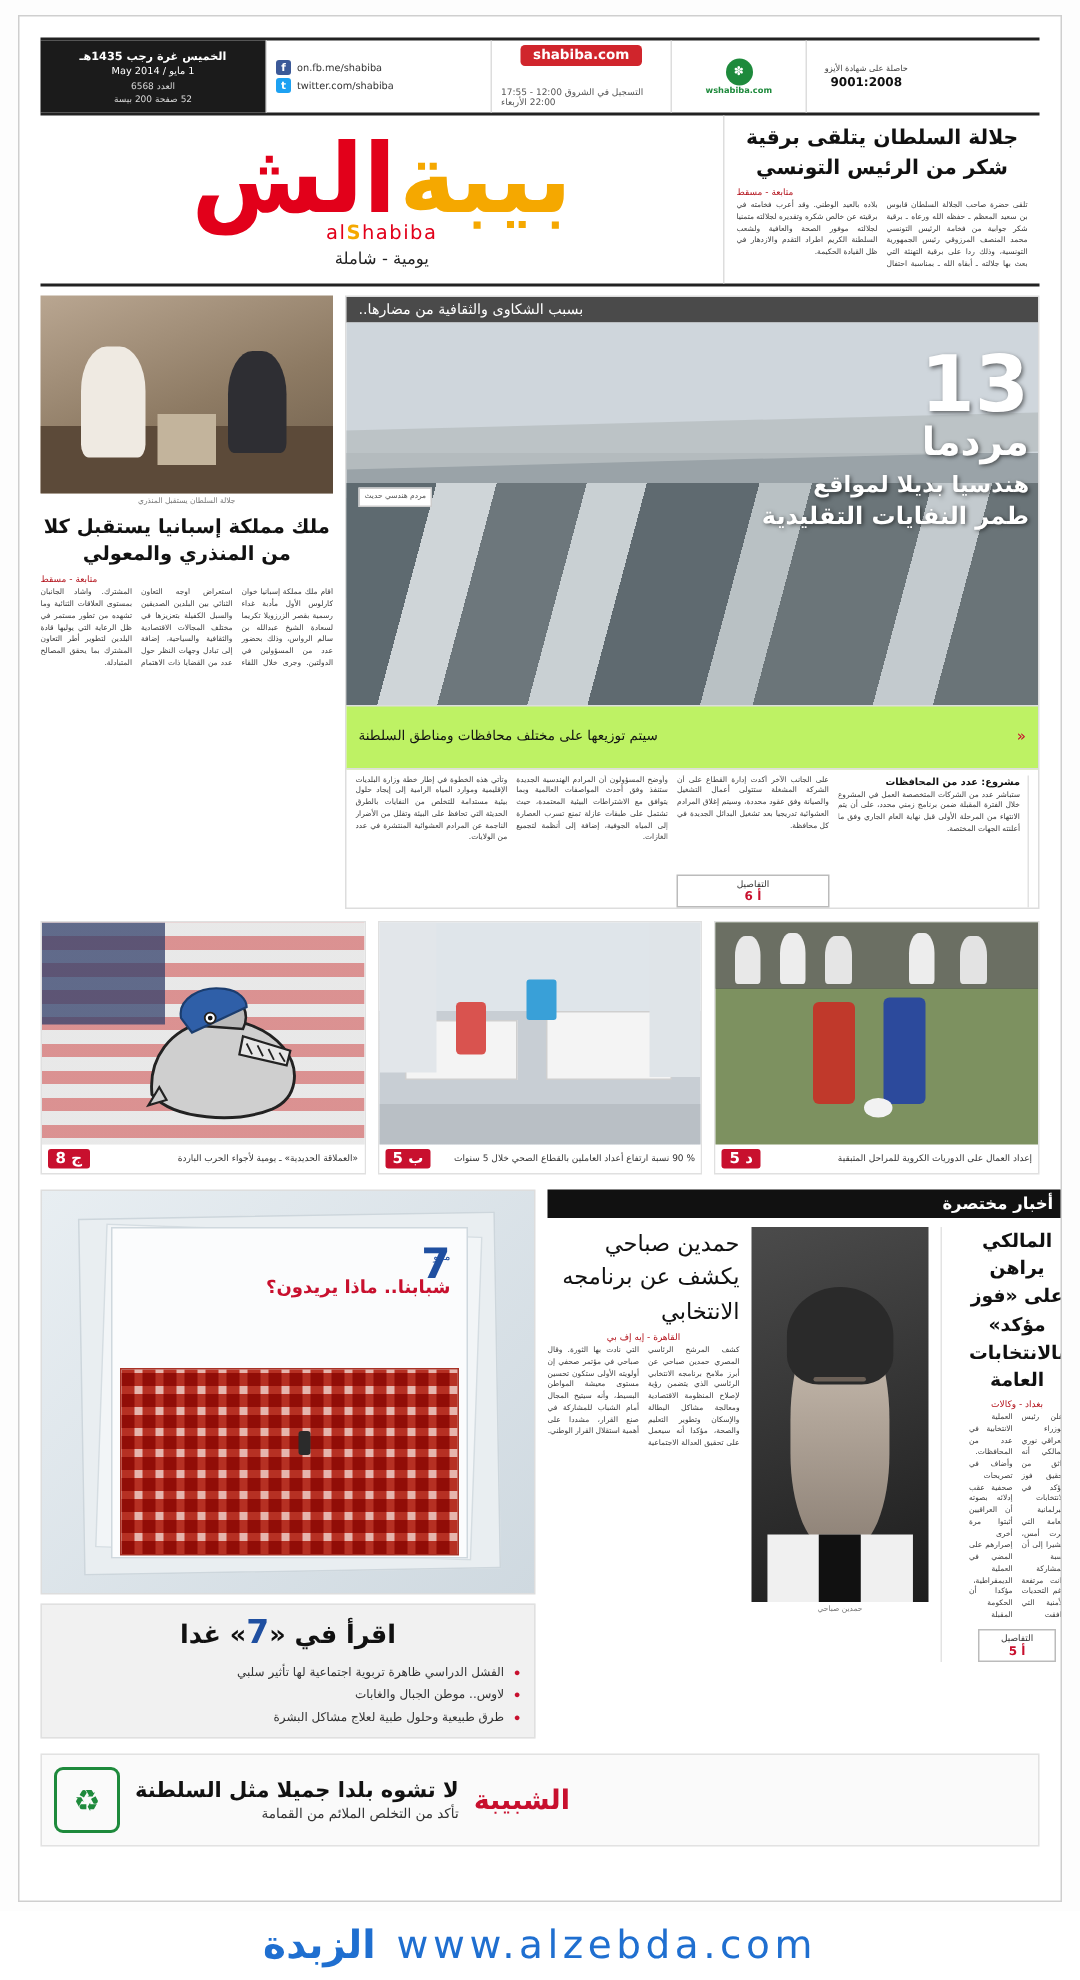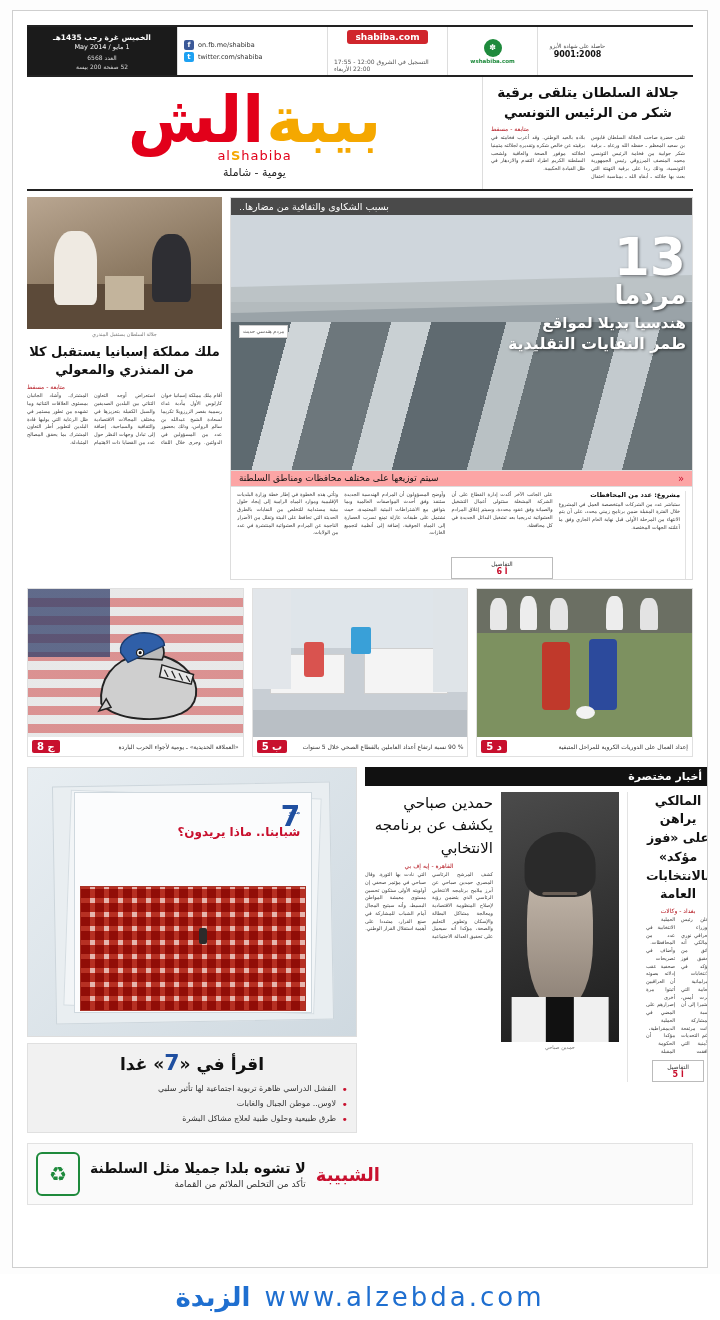--- a/index.html
+++ b/index.html
@@ -104,22 +104,22 @@
   .hero-ground{position:absolute;left:0;right:0;bottom:0;height:58%;background:
      linear-gradient(105deg,#5e6a70 0 12%,#cfd5d8 12% 20%,#6d777c 20% 32%,#c9d0d3 32% 40%,#5f6a70 40% 55%,#b9c1c4 55% 62%,#6b7579 62% 78%,#c3cace 78% 86%,#6a7478 86% 100%);}
   .hero-band{position:absolute;left:0;right:0;top:26%;height:10%;background:#b9bfc2;opacity:.85;transform:skewY(-1.5deg);}
   .hero-txt{position:absolute;right:6px;top:18px;text-align:right;}
   .hero-13{font-size:52px;font-weight:bold;color:#fff;line-height:.95;text-shadow:1px 1px 3px rgba(0,0,0,.55);direction:ltr;}
   .hero-l1{font-size:26px;font-weight:bold;color:#fff;text-shadow:1px 1px 3px rgba(0,0,0,.6);margin-top:-2px;}
   .hero-l2{font-size:15px;font-weight:bold;color:#fff;text-shadow:1px 1px 3px rgba(0,0,0,.6);margin-top:4px;}
   .hero-l3{font-size:16px;font-weight:bold;color:#fff;text-shadow:1px 1px 3px rgba(0,0,0,.6);margin-top:2px;}
   .hero-tag{position:absolute;left:8px;top:110px;background:#fff;border:1px solid #ccc;font-size:5px;color:#555;text-align:center;padding:2px 3px;line-height:1.5;}
   .hero-kicker{
-    background:#fca5a5;border-top:1px solid #ddd;border-bottom:1px solid #ddd;
-    font-size:9px;color:#111;padding:2px 8px;text-align:right;display:flex;flex-direction:row-reverse;justify-content:space-between;align-items:center;
+    background:#bef264;border-top:1px solid #ddd;border-bottom:1px solid #ddd;
+    font-size:9px;color:#111;padding:15px 8px;text-align:right;display:flex;flex-direction:row-reverse;justify-content:space-between;align-items:center;
   }
   .kick-ar{color:#c8102e;font-size:10px;}
 
   
   .cards{display:flex;flex-direction:row-reverse;gap:8px;margin:8px 14px 0 14px;}
   .card{flex:1 1 0;border:1px solid #e0e0e0;}
   .card-img{height:148px;position:relative;overflow:hidden;}
   .card-cap{display:flex;flex-direction:row-reverse;align-items:center;gap:5px;padding:3px 4px;background:#fff;}
   .pagebox{background:#c8102e;color:#fff;font-size:10px;font-weight:bold;padding:1px 5px;border-radius:2px;flex:0 0 auto;}
   .card-cap-t{font-size:6px;line-height:1.5;color:#333;text-align:right;flex:1 1 auto;}

